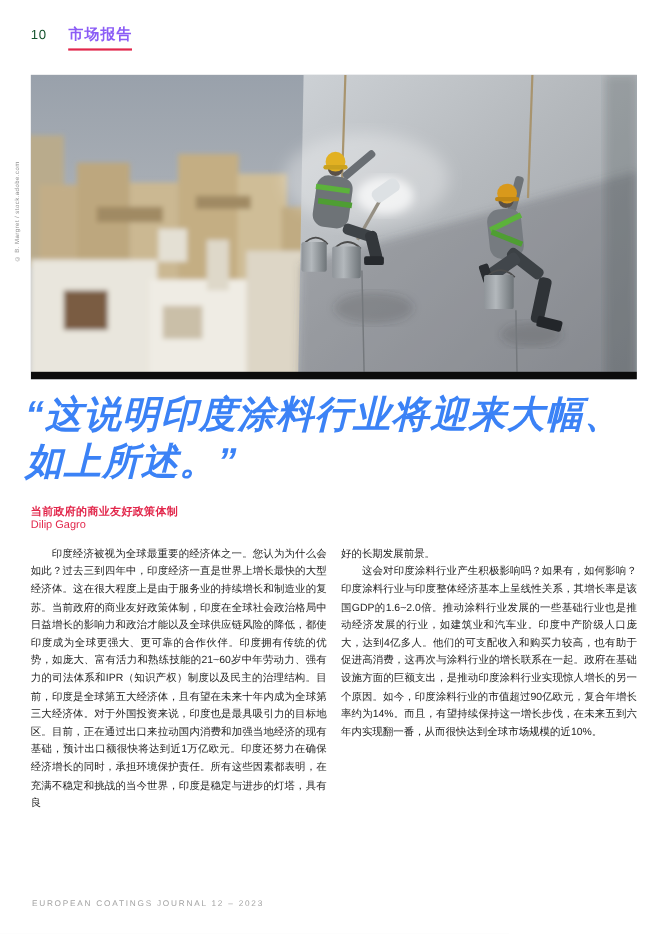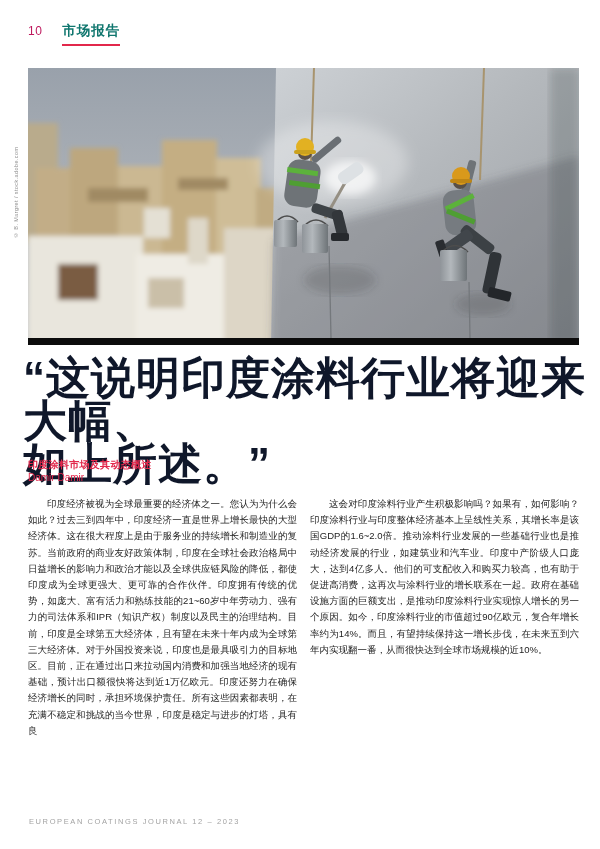--- a/index.html
+++ b/index.html
@@ -2,34 +2,34 @@
 <html><head>
 <meta charset="utf-8">
 <style>
   html,body{margin:0;padding:0;background:#e8e8e8;}
   .page{
     position:relative;width:600px;height:849px;background:#ffffff;
     font-family:"Liberation Sans",sans-serif;overflow:hidden;margin:0 auto;
   }
   
   .header{position:absolute;top:22px;left:28px;display:flex;align-items:flex-start;gap:20px;}
-  .page-num{font-size:12px;color:#be185d;padding-top:2px;letter-spacing:.5px;}
-  .section{font-size:13.5px;font-weight:bold;color:#0f766e;border-bottom:2px solid #e2274b;padding-bottom:4px;letter-spacing:1px;}
+  .page-num{font-size:12px;color:#14532d;padding-top:2px;letter-spacing:.5px;}
+  .section{font-size:13.5px;font-weight:bold;color:#8b5cf6;border-bottom:2px solid #e2274b;padding-bottom:4px;letter-spacing:1px;}
   
   .credit{
     position:absolute;left:13px;top:68px;height:170px;
     writing-mode:vertical-rl;transform:rotate(180deg);
     font-size:5.5px;color:#8f8f8f;letter-spacing:.4px;white-space:nowrap;
   }
   
   .photo{position:absolute;left:28px;top:68px;width:551px;height:277px;overflow:hidden;background:#a8aeb5;}
   .photo svg{display:block;}
   
-  .headline{position:absolute;left:23px;top:356px;width:566px;color:#0f172a;
-    font-weight:900;font-size:44px;line-height:43px;letter-spacing:1px;}
+  .headline{position:absolute;left:23px;top:356px;width:566px;color:#3b82f6;
+    font-weight:900;font-size:34px;line-height:43px;letter-spacing:1px;font-style:italic;}
   
   .subtitle{position:absolute;left:28px;top:458px;font-size:10px;font-weight:bold;color:#e2274b;letter-spacing:.3px;}
   .author{position:absolute;left:28px;top:472px;font-size:10px;color:#e2274b;}
   
   .body{position:absolute;left:28px;top:496px;width:551px;display:flex;gap:13px;}
   .col{width:269px;font-size:9.5px;line-height:16.2px;color:#1e1e1e;text-align:justify;}
   .para{margin:0;}
   .col-left .para{margin-bottom:10px;}
   .col-right .para{margin-bottom:0;}
   .para.indent{text-indent:2em;}
@@ -154,27 +154,28 @@
 
       <rect x="0" y="270" width="551" height="7" fill="#0c0c0c"></rect>
     </svg>
   </div>
 
   <div class="headline">
     <div>“这说明印度涂料行业将迎来大幅、</div>
     <div>如上所述。”</div>
   </div>
 
-  <div class="subtitle">印度涂料市场及其动态概述</div>
-  <div class="author">Damir Damir</div>
+  <div class="subtitle">当前政府的商业友好政策体制</div>
+  <div class="author">Dilip Gagro</div>
 
   <div class="body">
     <div class="col col-left">
         <p class="para indent"><span class="b">印度经济被视为全球最重要的经济体之一。您认为为什么会如此？</span><span>过去三到四年中，印度经济一直是世界上增长最快的大型经济体。这在很大程度上是由于服务业的持续增长和制造业的复苏。当前政府的商业友好政策体制，印度在全球社会政治格局中日益增长的影响力和政治才能以及全球供应链风险的降低，都使印度成为全球更强大、更可靠的合作伙伴。印度拥有传统的优势，如庞大、富有活力和熟练技能的</span><span class="b">21~60</span><span>岁中年劳动力、强有力的司法体系和</span><span class="b">IPR</span><span>（知识产权）制度以及民主的治理结构。目前，印度是全球第五大经济体，且有望在未来十年内成为全球第三大经济体。对于外国投资来说，印度也是最具吸引力的目标地区。目前，正在通过出口来拉动国内消费和加强当地经济的现有基础，预计出口额很快将达到近</span><span class="b">1</span><span>万亿欧元。印度还努力在确保经济增长的同时，承担环境保护责任。所有这些因素都表明，在充满不稳定和挑战的当今世界，印度是稳定与进步的灯塔，具有良</span></p>
       </div>
     <div class="col col-right">
+        <p class="para"><span>好的长期发展前景。</span></p>
         <p class="para indent"><span class="b">这会对印度涂料行业产生积极影响吗？如果有，如何影响？</span><span>印度涂料行业与印度整体经济基本上呈线性关系，其增长率是该国</span><span class="b">GDP</span><span>的</span><span class="b">1.6~2.0</span><span>倍。推动涂料行业发展的一些基础行业也是推动经济发展的行业，如建筑业和汽车业。印度中产阶级人口庞大，达到</span><span class="b">4</span><span>亿多人。他们的可支配收入和购买力较高，也有助于促进高消费，这再次与涂料行业的增长联系在一起。政府在基础设施方面的巨额支出，是推动印度涂料行业实现惊人增长的另一个原因。如今，印度涂料行业的市值超过</span><span class="b">90</span><span>亿欧元，复合年增长率约为</span><span class="b">14%</span><span>。而且，有望持续保持这一增长步伐，在未来五到六年内实现翻一番，从而很快达到全球市场规模的近</span><span class="b">10%</span><span>。</span></p>
       </div>
   </div>
 
   <div class="footer">EUROPEAN COATINGS JOURNAL 12 – 2023</div>
 
 </div>
 
 </body></html>

